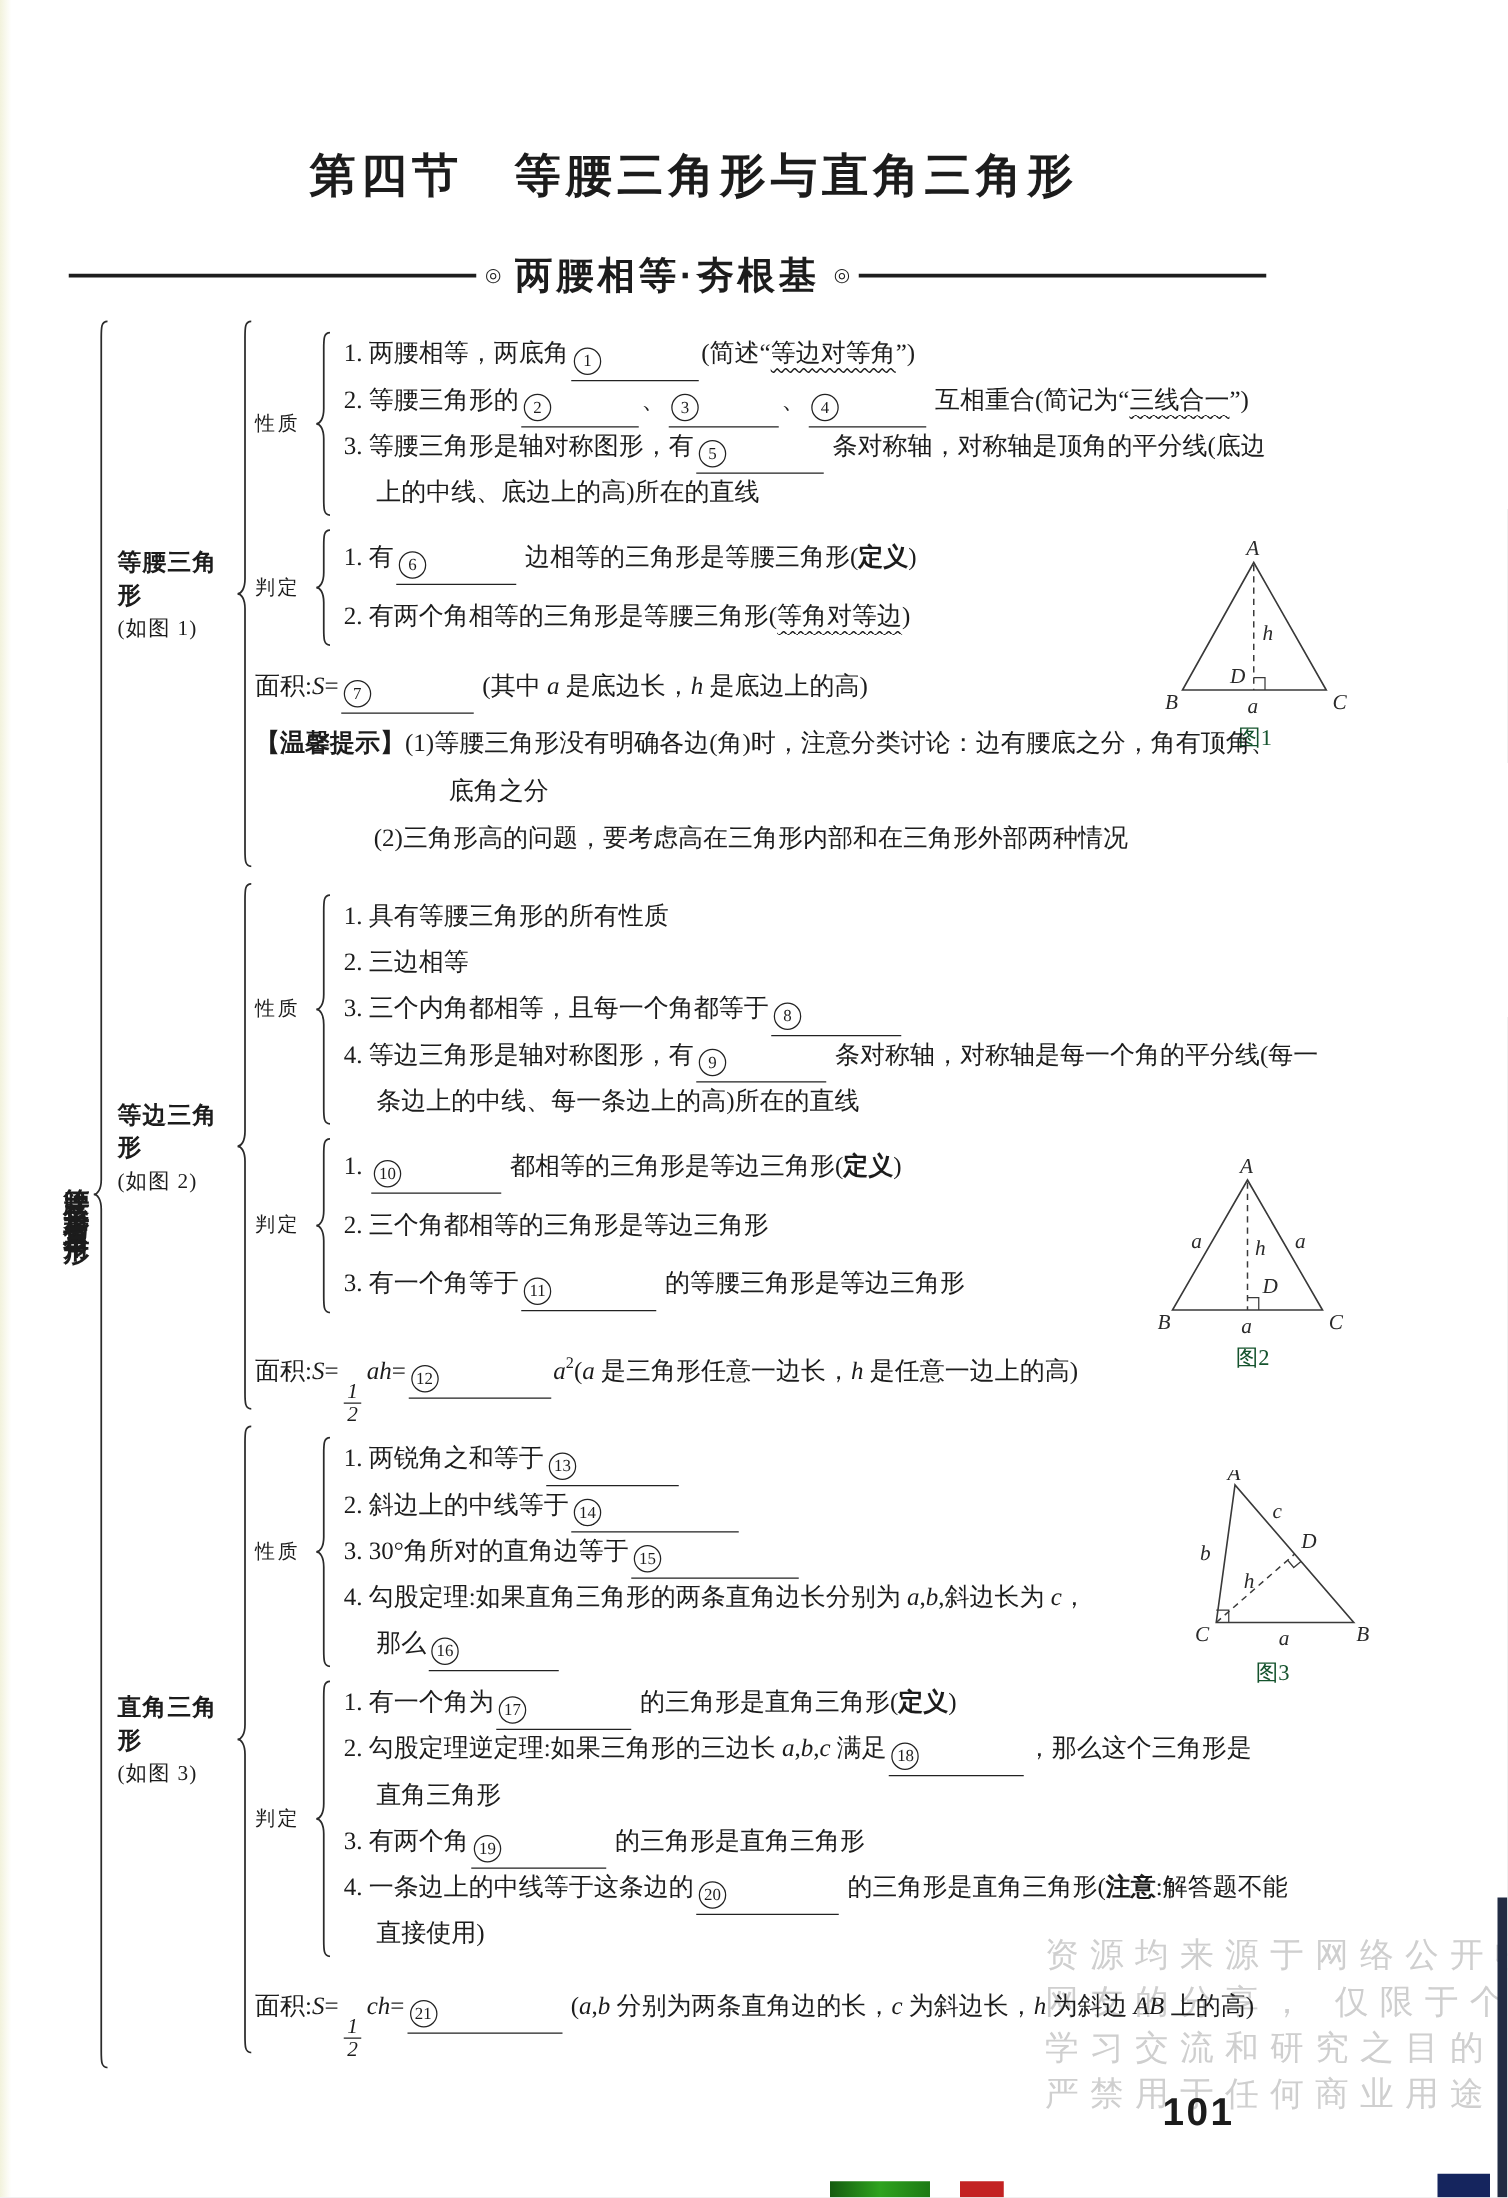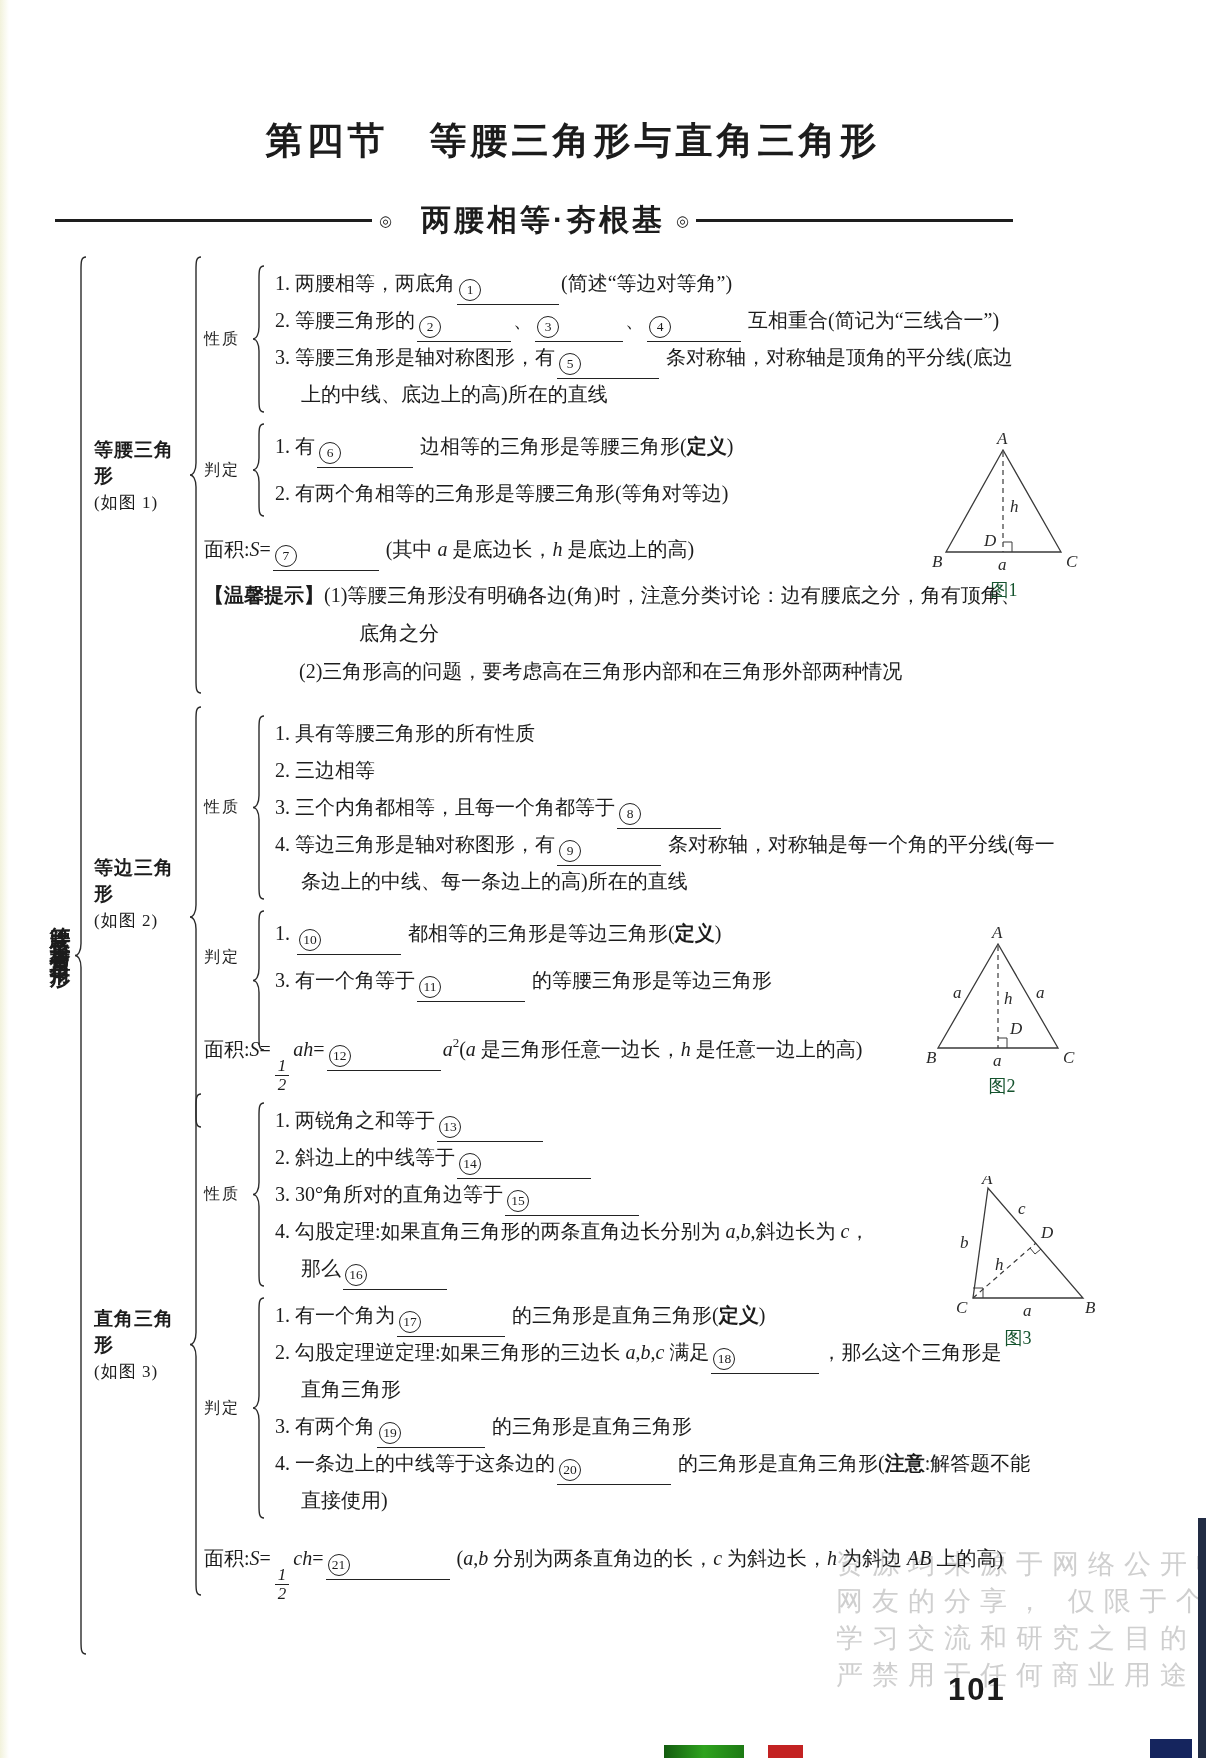--- a/index.html
+++ b/index.html
@@ -1,18 +1,18 @@
 <!DOCTYPE html>
 <html><head>
 <meta charset="utf-8">
 <style>
   html,body{margin:0;padding:0;background:#e8e8e8;}
   #page{position:relative;width:1206px;height:1758px;background:#ffffff;overflow:hidden;
         font-family:"Liberation Serif",serif;color:#1c1c1c;}
-  .hd{font-family:"Liberation Sans",sans-serif;font-weight:700;padding-left:18px;}
+  .hd{font-family:"Liberation Sans",sans-serif;font-weight:700;}
   #left-strip{position:absolute;left:0;top:0;width:9px;height:1758px;
        background:linear-gradient(to right,#f2f2dc,rgba(255,255,255,0));}
   #title{position:absolute;top:116px;left:0;width:1110px;text-align:center;
          font-size:37px;letter-spacing:4px;}
   #banner{position:absolute;top:200px;left:55px;width:958px;display:flex;align-items:center;}
   .rule{flex:1;height:2.4px;background:#1e1e1e;}
   .orn{font-size:15px;margin:0 7px;color:#1e1e1e;}
   #banner-text{font-size:30px;letter-spacing:3px;margin:0 4px;}
   
   #outline{position:absolute;left:46px;top:256px;width:1004px;display:flex;z-index:2;}
@@ -29,21 +29,21 @@
   .cat-fig{font-size:17px;margin-top:2px;letter-spacing:1px;}
   .cat-col{flex:1;padding:4px 0;}
   .sub-row{display:flex;margin:5px 0;}
   .sub-label{align-self:center;width:48px;flex:0 0 48px;font-size:16px;letter-spacing:2px;}
   .items{flex:1;padding-left:8px;display:flex;flex-direction:column;justify-content:center;}
   .iline{white-space:nowrap;height:37px;line-height:37px;font-size:20px;}
   .spread .iline{margin:5px 0;}
   .cont{padding-left:26px;}
   .it{font-style:italic;}
   .bd{font-family:"Liberation Sans",sans-serif;font-weight:700;font-style:normal;}
-  .wavy{text-decoration-style:wavy;text-decoration-thickness:1px;
+  .wavy{text-decoration:underline;text-decoration-style:wavy;text-decoration-thickness:1px;
         text-underline-offset:5px;}
   .cb{display:inline-block;min-width:96px;border-bottom:1.6px solid #222;height:27px;
       line-height:25px;vertical-align:-6px;padding-left:2px;margin:0 2px;}
   .cnum{display:inline-block;width:20px;height:20px;border:1.3px solid #222;border-radius:50%;
       text-align:center;line-height:19px;font-size:13.5px;vertical-align:2px;font-style:normal;}
   .frac{display:inline-flex;flex-direction:column;text-align:center;vertical-align:-15px;
       line-height:1.05;font-size:17px;margin:0 4px;}
   .frac .num{border-bottom:1.3px solid #222;padding:0 3px;}
   .sup{font-size:13px;vertical-align:9px;}
   .area-line{font-size:20px;height:46px;line-height:46px;white-space:nowrap;margin:4px 0;}
@@ -186,20 +186,23 @@
               <div class="vbrace">
                 <svg width="14" height="141" viewBox="0 0 14 141">
                   <path d="M12,1 C7,1 7,6 7,14 L7,58.5 C7,66.5 4,70.5 1,70.5 C4,70.5 7,74.5 7,82.5 L7,127 C7,135 7,140 12,140" fill="none" stroke="#2b2b2b" stroke-width="1.4"></path>
                 </svg>
               </div>
               <div class="items spread">
                 <div class="item">
                   <div class="iline"><span>1. </span><span class="cb" style="min-width: 102px;"><span class="cnum">10</span></span><span> 都相等的三角形是等边三角形(</span><span class="bd ">定义</span><span>)</span></div>
                 </div>
                 <div class="item">
+                  <div class="iline"><span>2. 三个角都相等的三角形是等边三角形</span></div>
+                </div>
+                <div class="item">
                   <div class="iline"><span>3. 有一个角等于</span><span class="cb" style="min-width: 106px;"><span class="cnum">11</span></span><span> 的等腰三角形是等边三角形</span></div>
                 </div>
               </div>
             </div>
             <div class="area-line tall"><span>面积:</span><span class="it ">S</span><span>=</span><span class="frac it">
                 <span class="num">1</span>
                 <span class="den">2</span>
               </span><span class="it ">ah</span><span>=</span><span class="cb" style="min-width: 112px;"><span class="cnum">12</span></span><span class="it ">a</span><span class="sup">2</span><span>(</span><span class="it ">a</span><span> 是三角形任意一边长，</span><span class="it ">h</span><span> 是任意一边上的高)</span></div>
           </div>
         </div>

